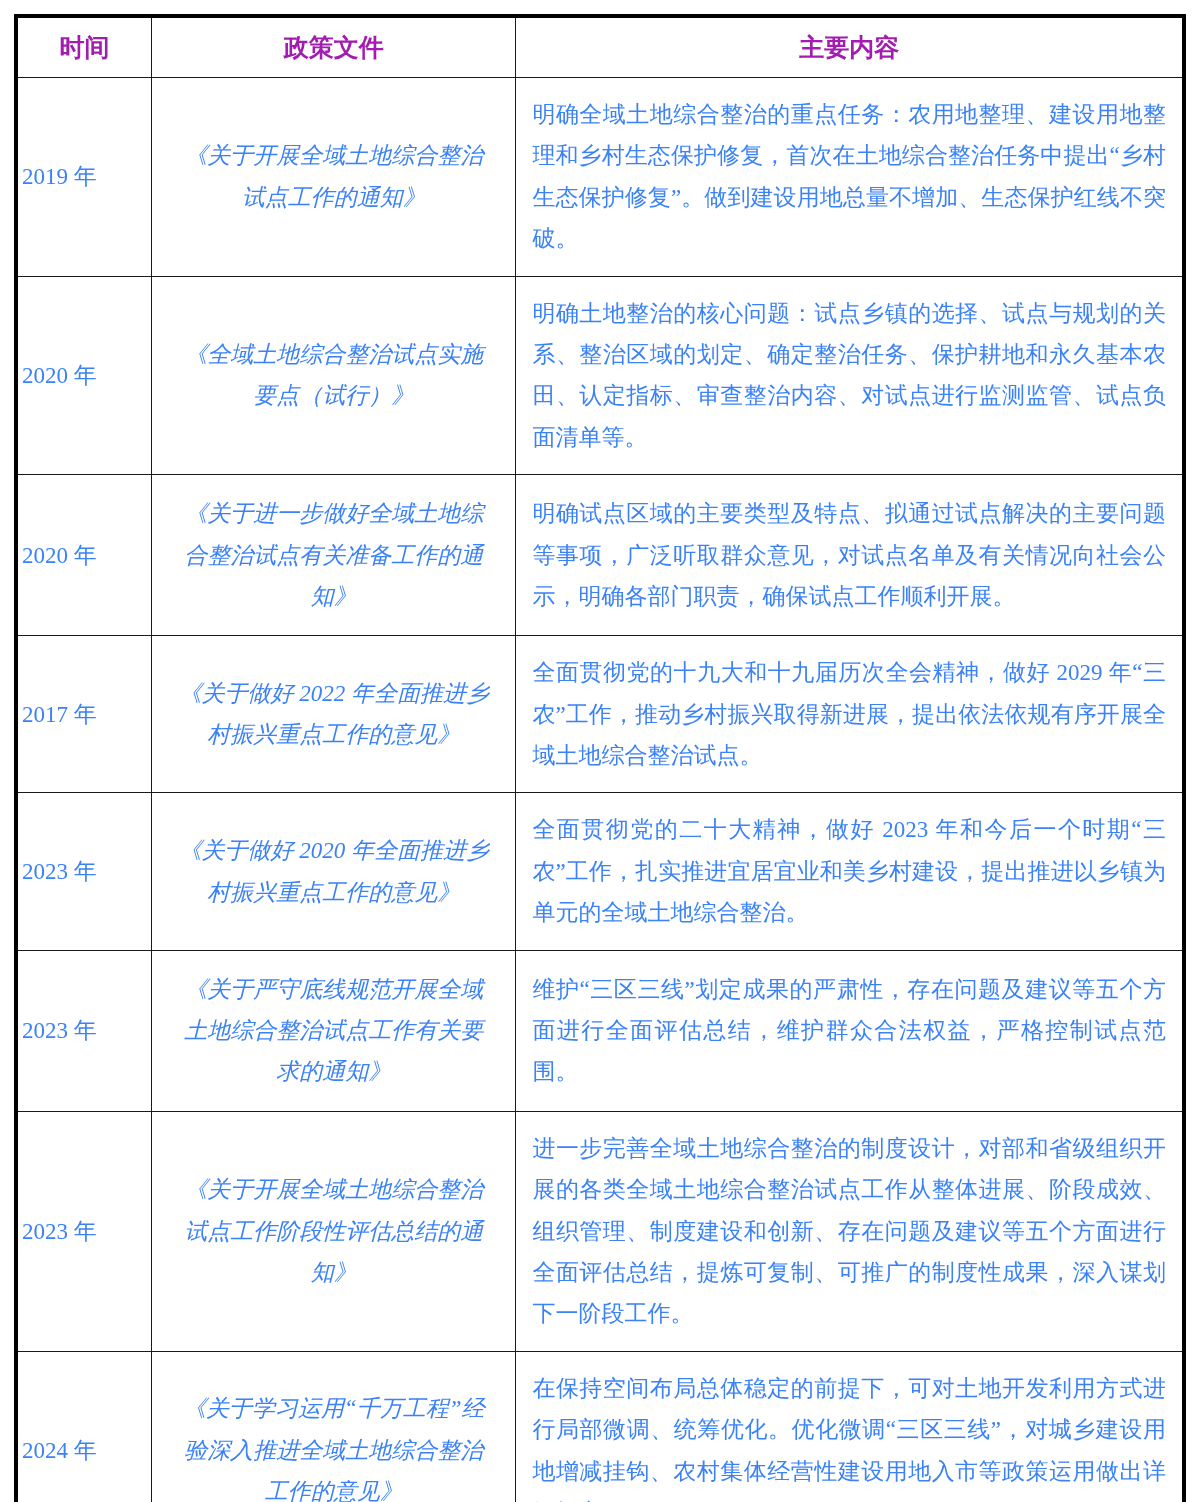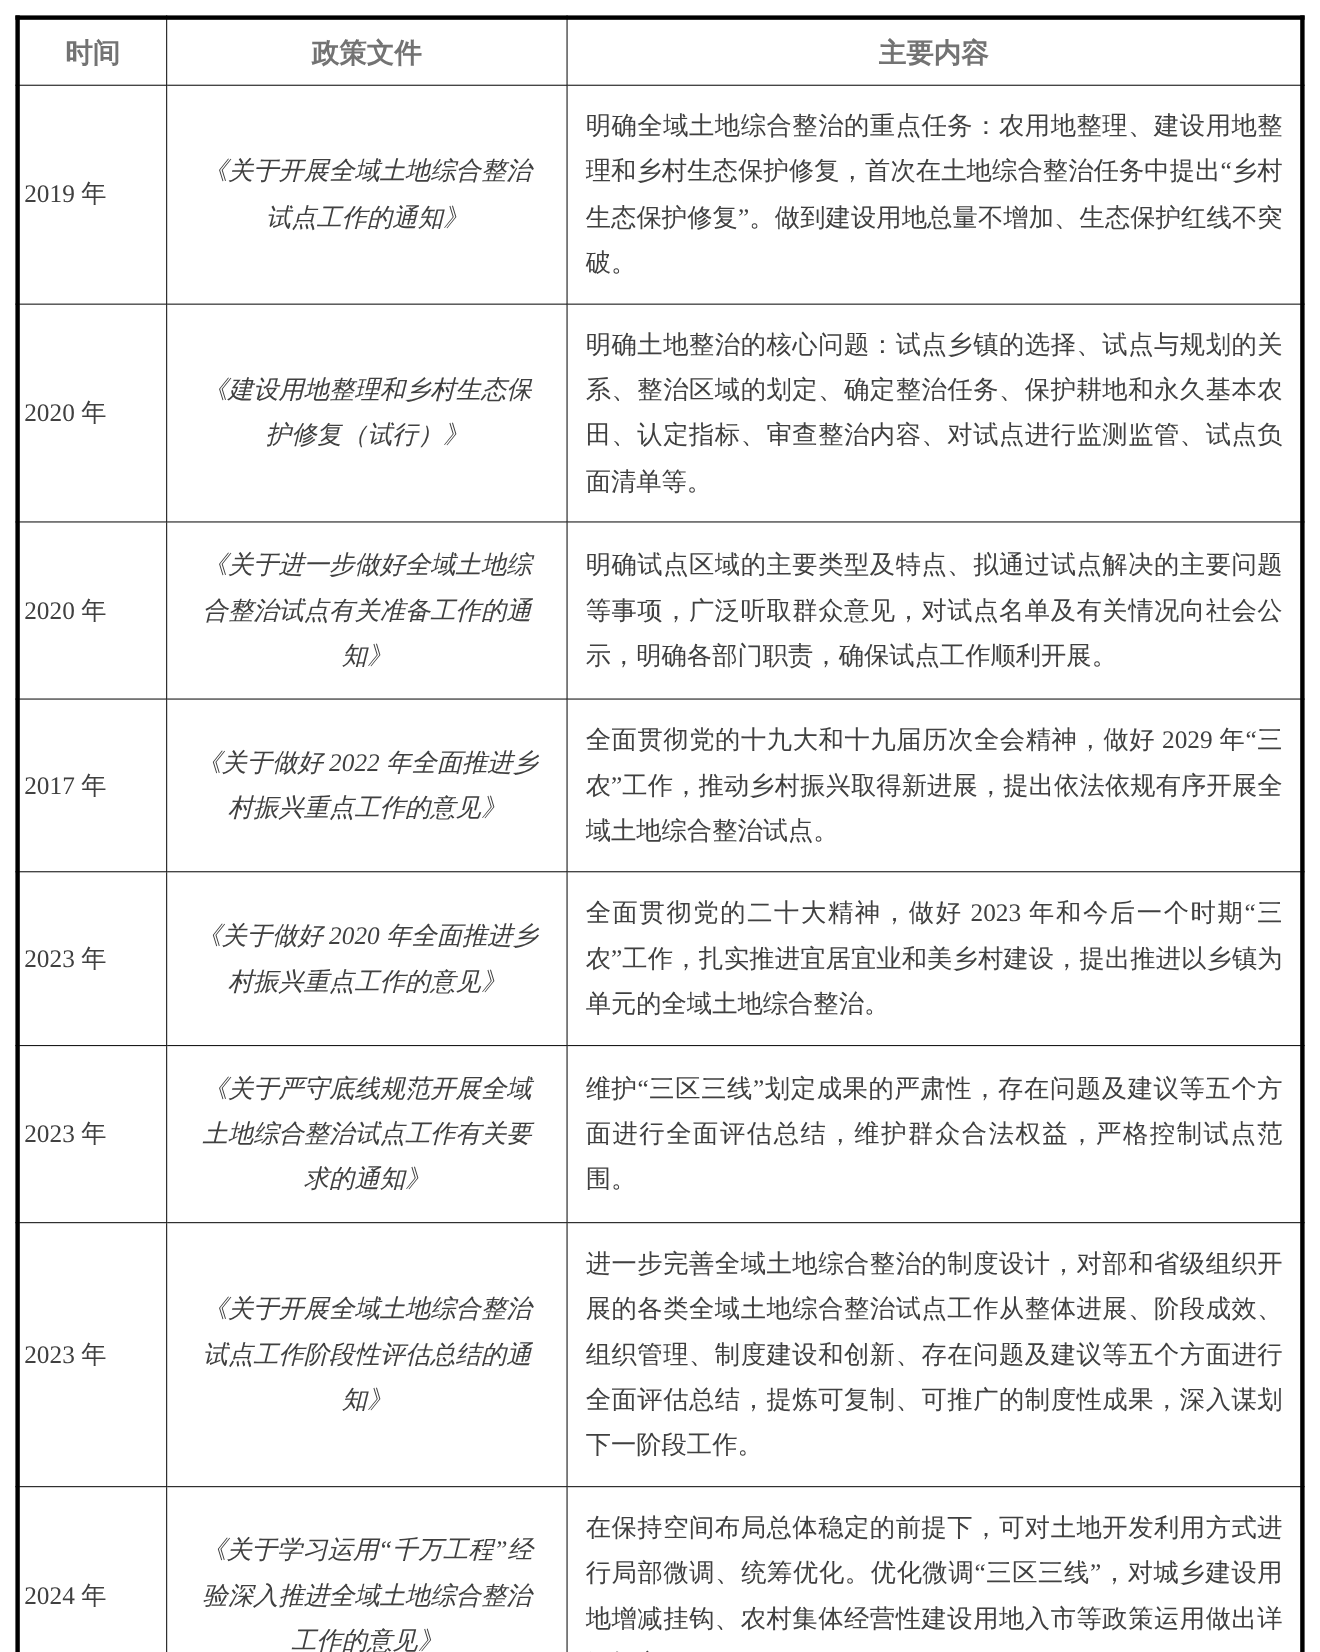--- a/index.html
+++ b/index.html
@@ -30,27 +30,27 @@
   table.policy-table {
     border: 4px solid #000000;
   }
   th {
     font-family: "Liberation Sans", "DejaVu Sans", sans-serif;
     font-weight: 700;
     font-size: 25px;
     padding: 13px 6px;
     text-align: center;
     vertical-align: middle;
-    color: #737373;
+    color: #a21caf;
   }
   td {
     font-size: 23px;
     line-height: 1.8;
     vertical-align: middle;
-    color: #404040;
+    color: #3b82f6;
   }
   col.col-time    { width: 11.6%; }
   col.col-policy  { width: 31.2%; }
   col.col-content { width: 57.2%; }
   td.cell-time {
     text-align: left;
     padding: 14px 4px;
     white-space: nowrap;
   }
   td.cell-policy {
@@ -81,21 +81,21 @@
       </tr>
     </thead>
     <tbody>
       <tr>
         <td class="cell-time">2019 年</td>
         <td class="cell-policy">《关于开展全域土地综合整治试点工作的通知》</td>
         <td class="cell-content">明确全域土地综合整治的重点任务：农用地整理、建设用地整理和乡村生态保护修复，首次在土地综合整治任务中提出“乡村生态保护修复”。做到建设用地总量不增加、生态保护红线不突破。</td>
       </tr>
       <tr>
         <td class="cell-time">2020 年</td>
-        <td class="cell-policy">《建设用地整理和乡村生态保护修复（试行）》</td>
+        <td class="cell-policy">《全域土地综合整治试点实施要点（试行）》</td>
         <td class="cell-content">明确土地整治的核心问题：试点乡镇的选择、试点与规划的关系、整治区域的划定、确定整治任务、保护耕地和永久基本农田、认定指标、审查整治内容、对试点进行监测监管、试点负面清单等。</td>
       </tr>
       <tr>
         <td class="cell-time">2020 年</td>
         <td class="cell-policy">《关于进一步做好全域土地综合整治试点有关准备工作的通知》</td>
         <td class="cell-content">明确试点区域的主要类型及特点、拟通过试点解决的主要问题等事项，广泛听取群众意见，对试点名单及有关情况向社会公示，明确各部门职责，确保试点工作顺利开展。</td>
       </tr>
       <tr>
         <td class="cell-time">2017 年</td>
         <td class="cell-policy">《关于做好 2022 年全面推进乡村振兴重点工作的意见》</td>

